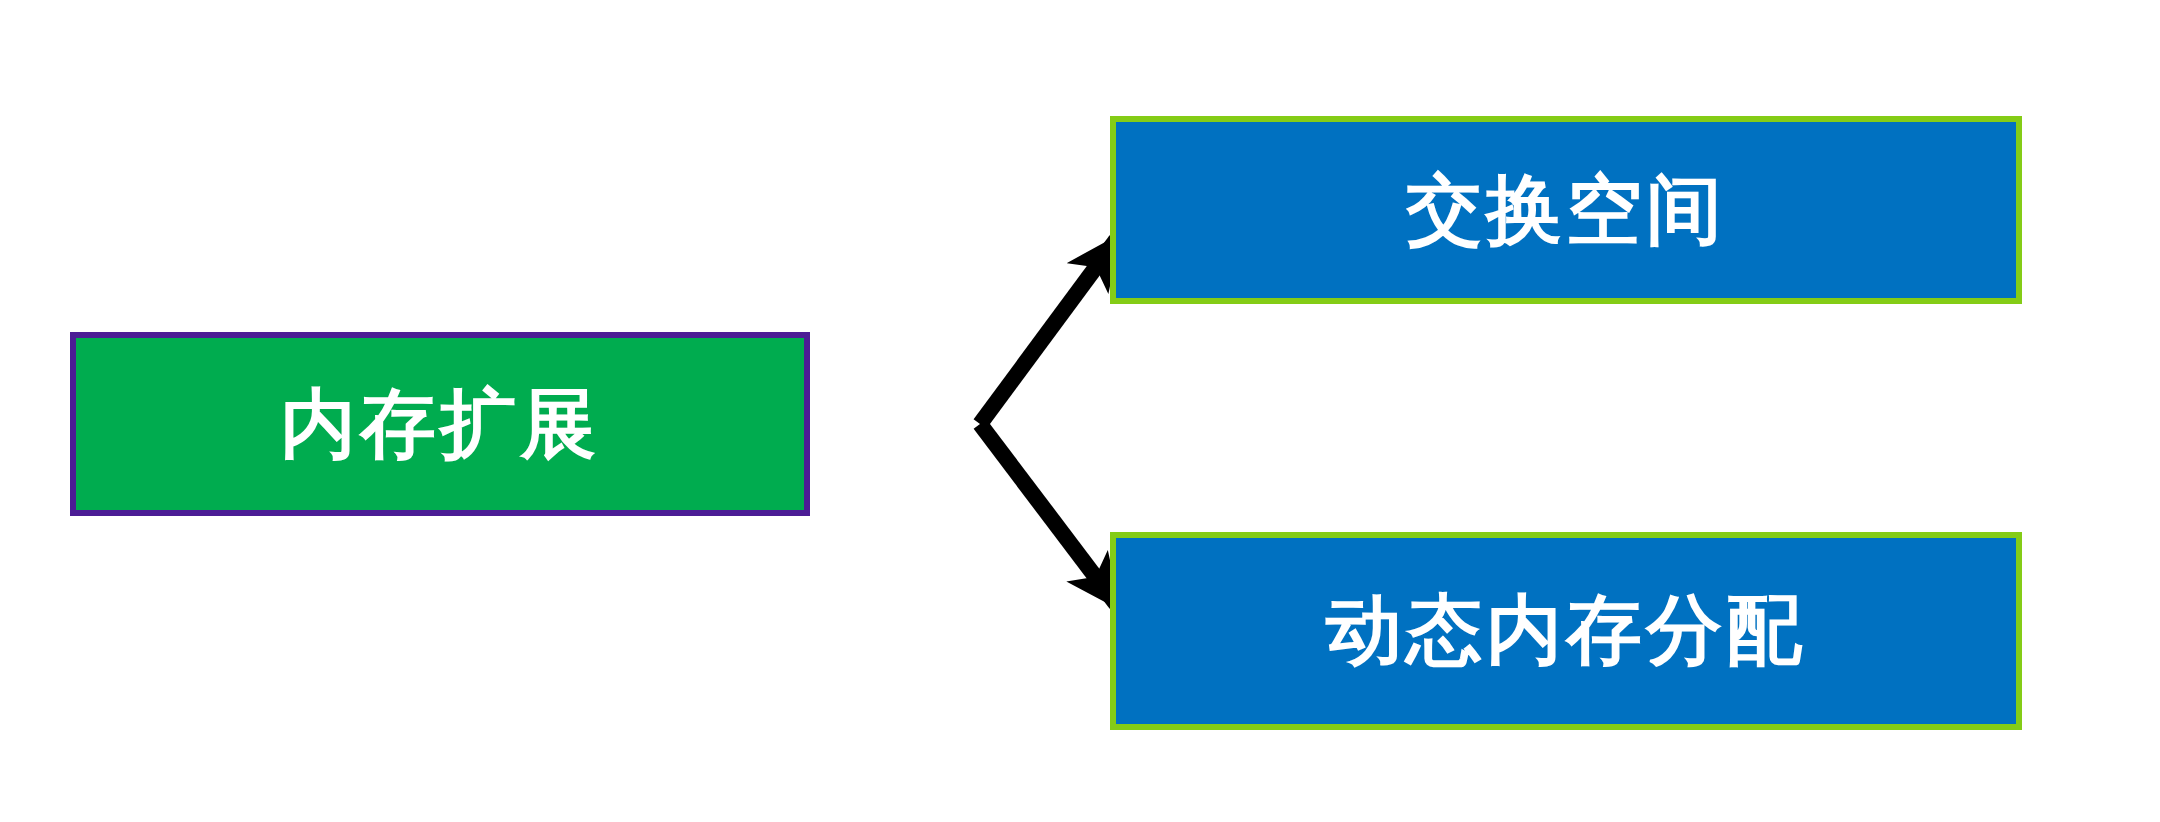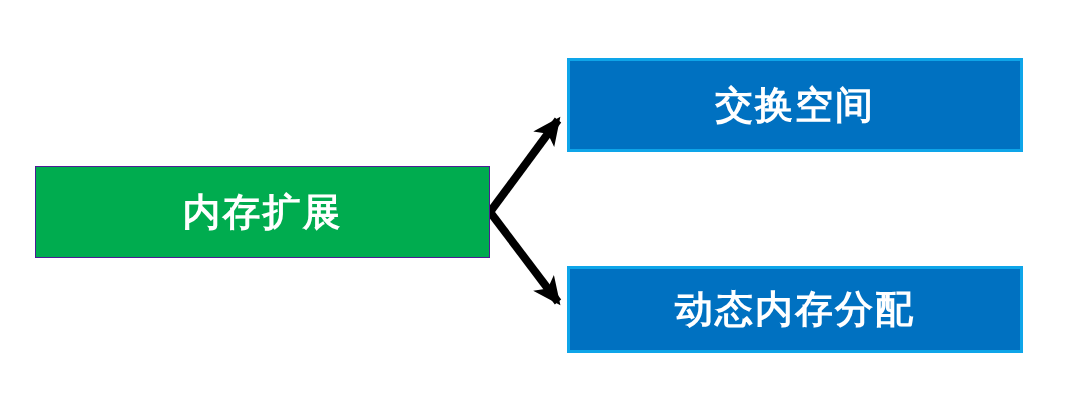--- a/index.html
+++ b/index.html
@@ -23,33 +23,33 @@
     color: #ffffff;
     font-size: 38px;
     font-weight: 600;
     letter-spacing: 2px;
     box-sizing: border-box;
     text-align: center;
   }
   .node-root {
     left: 35px;
     top: 166px;
-    width: 455px;
+    width: 370px;
     height: 92px;
     background: #00AC4F;
-    border: 1px solid #4c1d95;
+    border: 3px solid #4c1d95;
   }
   .node-child {
-    left: 567px;
+    left: 555px;
     width: 456px;
     background: #0071C1;
-    border: 3px solid #0ea5e9;
+    border: 3px solid #84cc16;
   }
   .node-child-1 { top: 58px;  height: 94px; }
-  .node-child-2 { top: 266px; height: 87px; }
+  .node-child-2 { top: 266px; height: 99px; }
   .connectors {
     position: absolute;
     left: 0;
     top: 0;
     width: 1080px;
     height: 411px;
     pointer-events: none;
   }
   .watermark {
     position: absolute;

